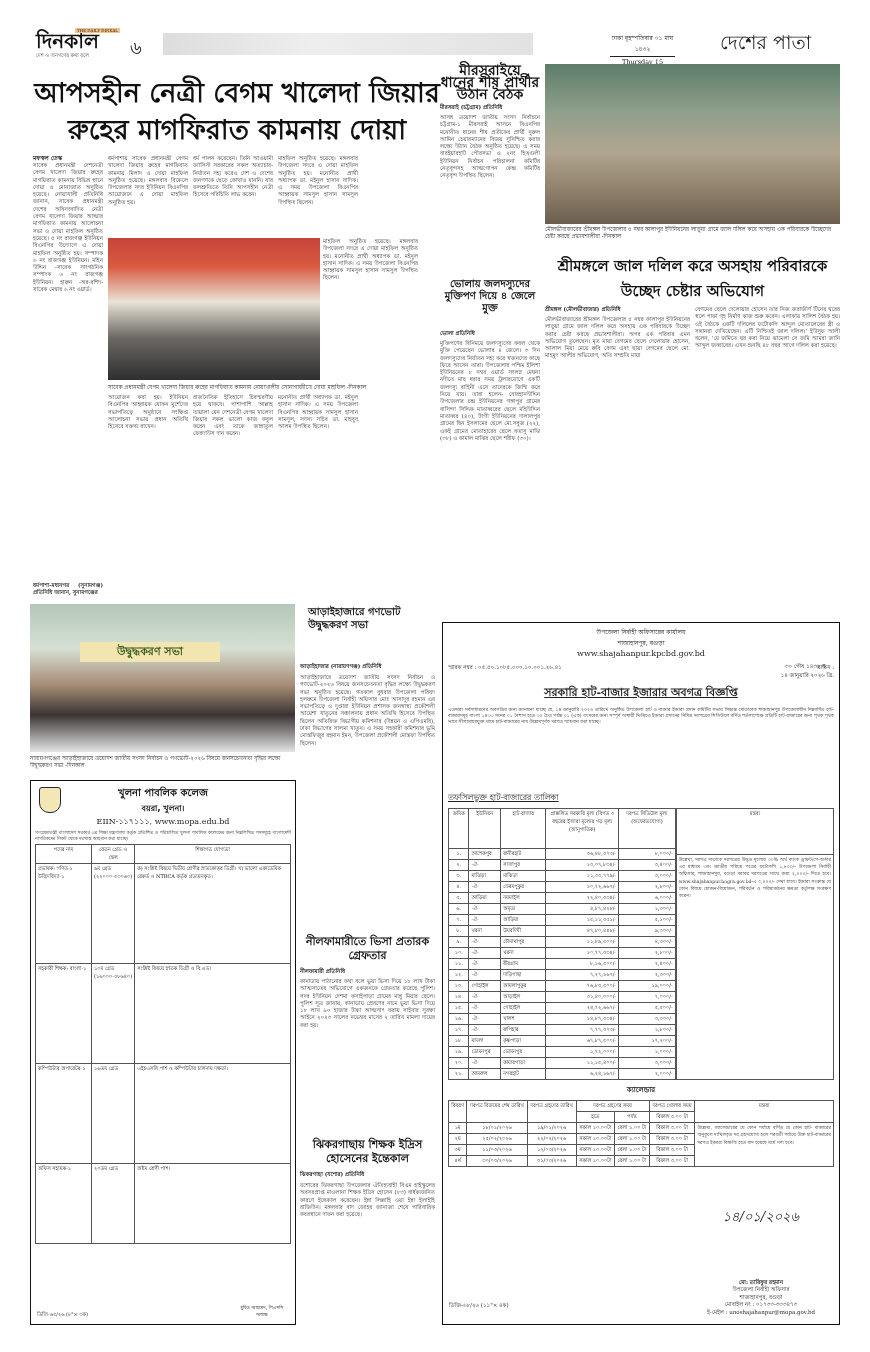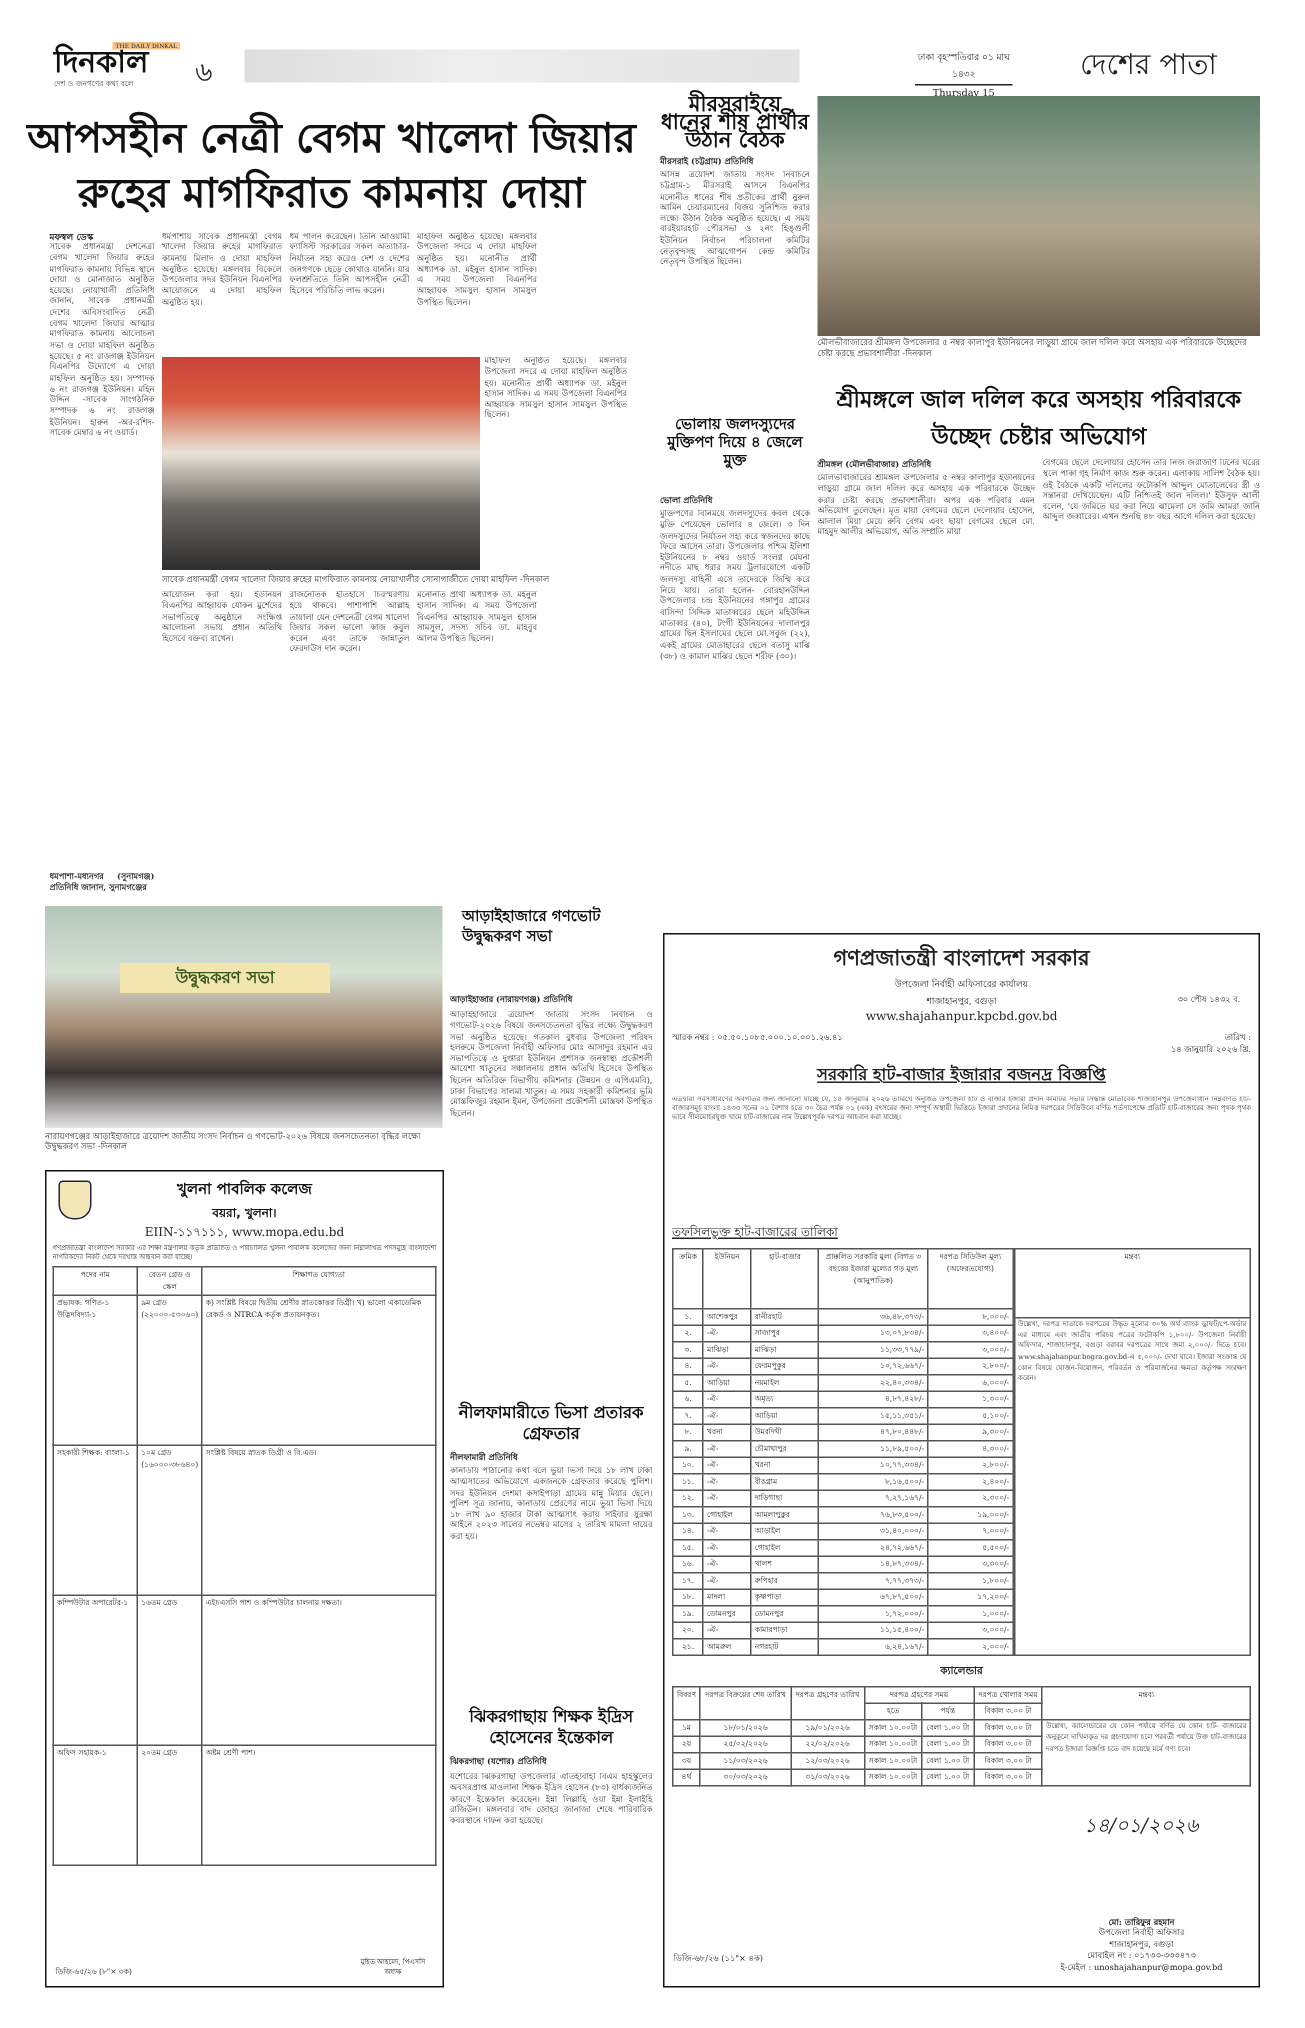--- a/index.html
+++ b/index.html
@@ -8,21 +8,21 @@
 .logo{left:36px;top:30px;width:84px;height:30px}
 .logo-main{font-family:"DejaVu Sans",sans-serif;font-size:20px;font-weight:bold;color:#111;line-height:22px}
 .logo-tag{font-size:5px;color:#444}
 .logo-en{position:absolute;right:0;top:-2px;font-size:4px;background:#f5c28a;padding:0 2px}
 .page-no{left:130px;top:34px;font-size:18px;font-family:"DejaVu Sans",sans-serif}
 .grey-bar{left:163px;top:33px;width:370px;height:22px;background:linear-gradient(90deg,#ddd,#eee 40%,#e2e2e2)}
 .date-block{left:613px;top:33px;width:160px;font-size:6px;text-align:center}
 .date-bn{border-bottom:1px solid #222;padding-bottom:1px;font-size:6px}
 .date-en{font-size:6.5px;border-bottom:1px solid #222;padding:1px 0}
 .section{left:720px;top:28px;font-size:19px;font-family:"DejaVu Sans",sans-serif;color:#222}
-.headline{left:16px;top:76px;width:410px;font-family:"DejaVu Sans",sans-serif;font-weight:bold;font-size:27px;line-height:37px;text-align:center;color:#111}
+.headline{left:32px;top:76px;width:410px;font-family:"DejaVu Sans",sans-serif;font-weight:bold;font-size:27px;line-height:37px;text-align:center;color:#111}
 .byline{font-size:6px;font-weight:bold}
 .col-text{font-size:5.5px;line-height:7.3px;color:#333;text-align:justify;overflow:hidden}
 .photo{background:#8a8a7a;overflow:hidden}
 .caption{font-size:5.6px;line-height:7px;color:#333}
 .side-head{font-family:"DejaVu Sans",sans-serif;font-weight:bold;text-align:center;color:#111}
 .box{border:1.5px solid #111;background:#fff}
 .gov-title{font-family:"DejaVu Sans",sans-serif;font-weight:bold;font-size:14px;text-align:center}
 .small{font-size:6px;text-align:center}
 table{border-collapse:collapse;width:100%}
 td,th{border:0.7px solid #555;font-size:5px;padding:1px 2px;font-weight:normal;vertical-align:top}
@@ -137,30 +137,29 @@
           <td>২০তম গ্রেড</td>
           <td>অষ্টম শ্রেণী পাশ।</td>
         </tr>
     </tbody>
   </table>
   <div style="position:absolute;left:6px;bottom:5px;font-size:5px">ডিজি-৬৫/২৬ (৮"× ৩ক)</div>
   <div style="position:absolute;right:8px;bottom:5px;font-size:4.5px;width:50px;text-align:center">মুহিত আহমেদ, পিএসসি অধ্যক্ষ</div>
 </div>
 
 <div class="abs box" style="left:442px;top:622px;width:398px;height:703px;padding:4px 5px">
-  <div class="gov-title">গণপ্রজাতন্ত্রী বাংলাদেশ সরকার</div>
   <div class="small">উপজেলা নির্বাহী অফিসারের কার্যালয়</div>
   <div class="small">শাজাহানপুর, বগুড়া</div>
   <div style="text-align:center;font-size:8px">www.shajahanpur.kpcbd.gov.bd</div>
   <div style="position:absolute;right:12px;top:40px;font-size:5.5px">৩০ পৌষ ১৪৩২ ব.</div>
   <div style="display:flex;justify-content:space-between;font-size:5.5px;margin-top:6px">
     <span>স্মারক নম্বর : ০৫.৫০.১০৮৫.০০০.১০.০০১.২৬.৪১</span>
     <span style="text-align:right"><span>তারিখ :</span><br><span>১৪ জানুয়ারি ২০২৬ খ্রি.</span></span>
   </div>
-  <div style="text-align:center;font-family:'DejaVu Sans',sans-serif;font-weight:bold;font-size:11px;text-decoration:underline;margin:4px 0">সরকারি হাট-বাজার ইজারার বজনদ্র বিজ্ঞপ্তি</div>
+  <div style="text-align:center;font-family:'DejaVu Sans',sans-serif;font-weight:bold;font-size:11px;text-decoration:underline;margin:4px 0">সরকারি হাট-বাজার ইজারার অবগত্র বিজ্ঞপ্তি</div>
   <div class="col-text" style="font-size:4.6px;line-height:6.2px;height:80px">এতদ্বারা সর্বসাধারণের অবগতির জন্য জানানো যাচ্ছে যে, ১৪ জানুয়ারি ২০২৬ তারিখে অনুষ্ঠিত উপজেলা হাট ও বাজার ইজারা প্রদান কমিটির সভার সিদ্ধান্ত মোতাবেক শাজাহানপুর উপজেলাধীন নিম্নবর্ণিত হাট-বাজারসমূহ বাংলা ১৪৩৩ সনের ০১ বৈশাখ হতে ৩০ চৈত্র পর্যন্ত ০১ (এক) বৎসরের জন্য সম্পূর্ণ অস্থায়ী ভিত্তিতে ইজারা প্রদানের নিমিত্ত দরপত্রের সিডিউলে বর্ণিত শর্তসাপেক্ষে প্রতিটি হাট-বাজারের জন্য পৃথক পৃথক ভাবে সীলমোহরযুক্ত খামে হাট-বাজারের নাম উল্লেখপূর্বক দরপত্র আহবান করা যাচ্ছে।</div>
   <div style="text-align:left;font-size:8px;text-decoration:underline;margin:4px 0">তফসিলভুক্ত হাট-বাজারের তালিকা</div>
   <div style="display:flex">
     <table style="width:59%" id="market-table">
       <thead>
           <tr>
         <th style="width:9%">ক্রমিক</th>
         <th style="width:14%">ইউনিয়ন</th>
         <th style="width:20%">হাট-বাজার</th>
         <th style="width:32%;height:40px">প্রাক্কলিত সরকারি মূল্য (বিগত ৩ বছরের ইজারা মূল্যের গড় মূল্য (আনুপাতিক)</th>

